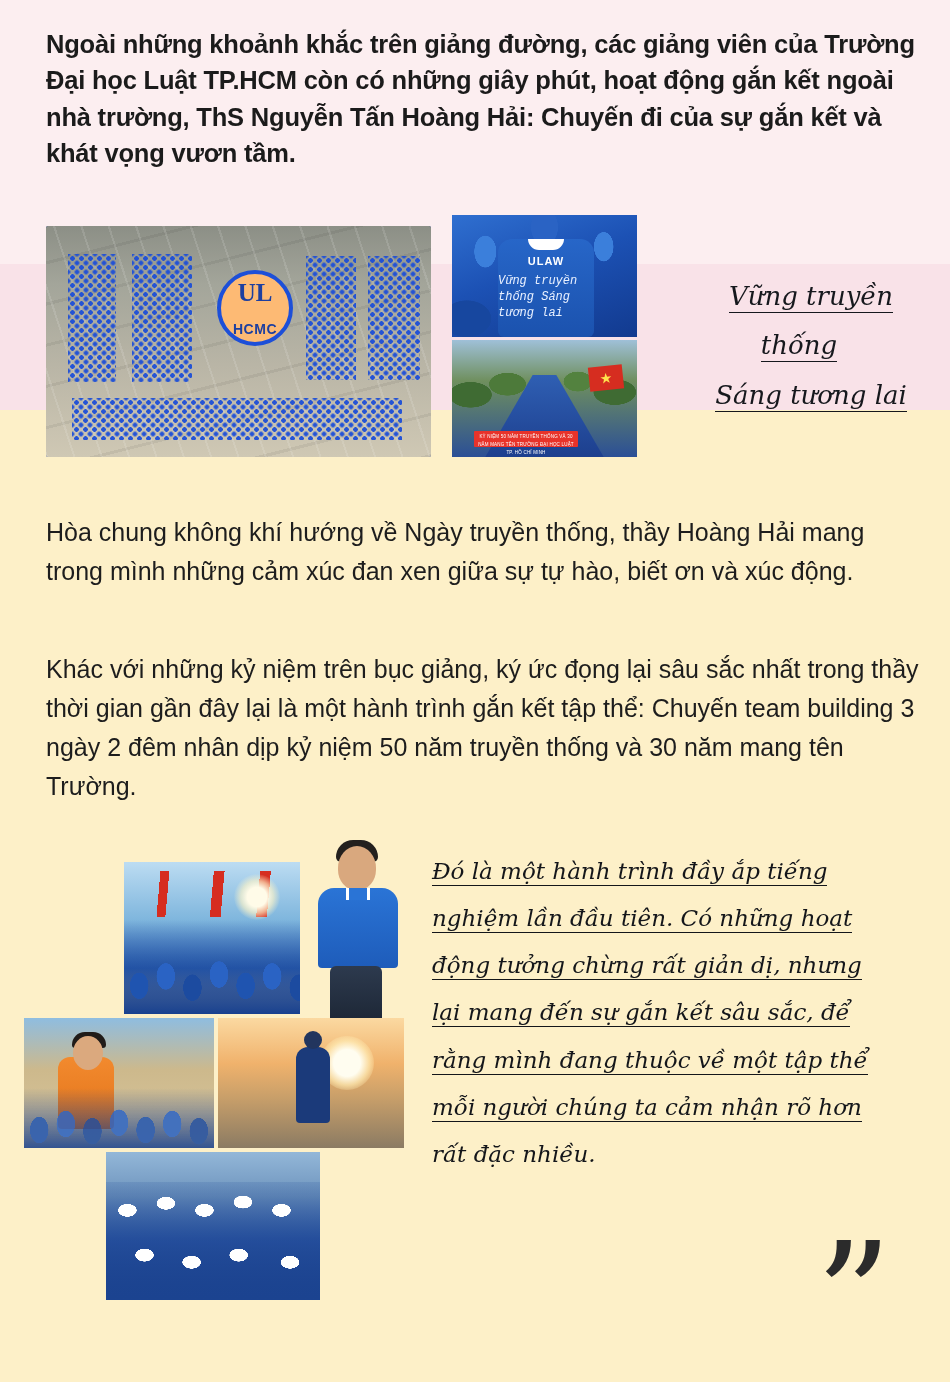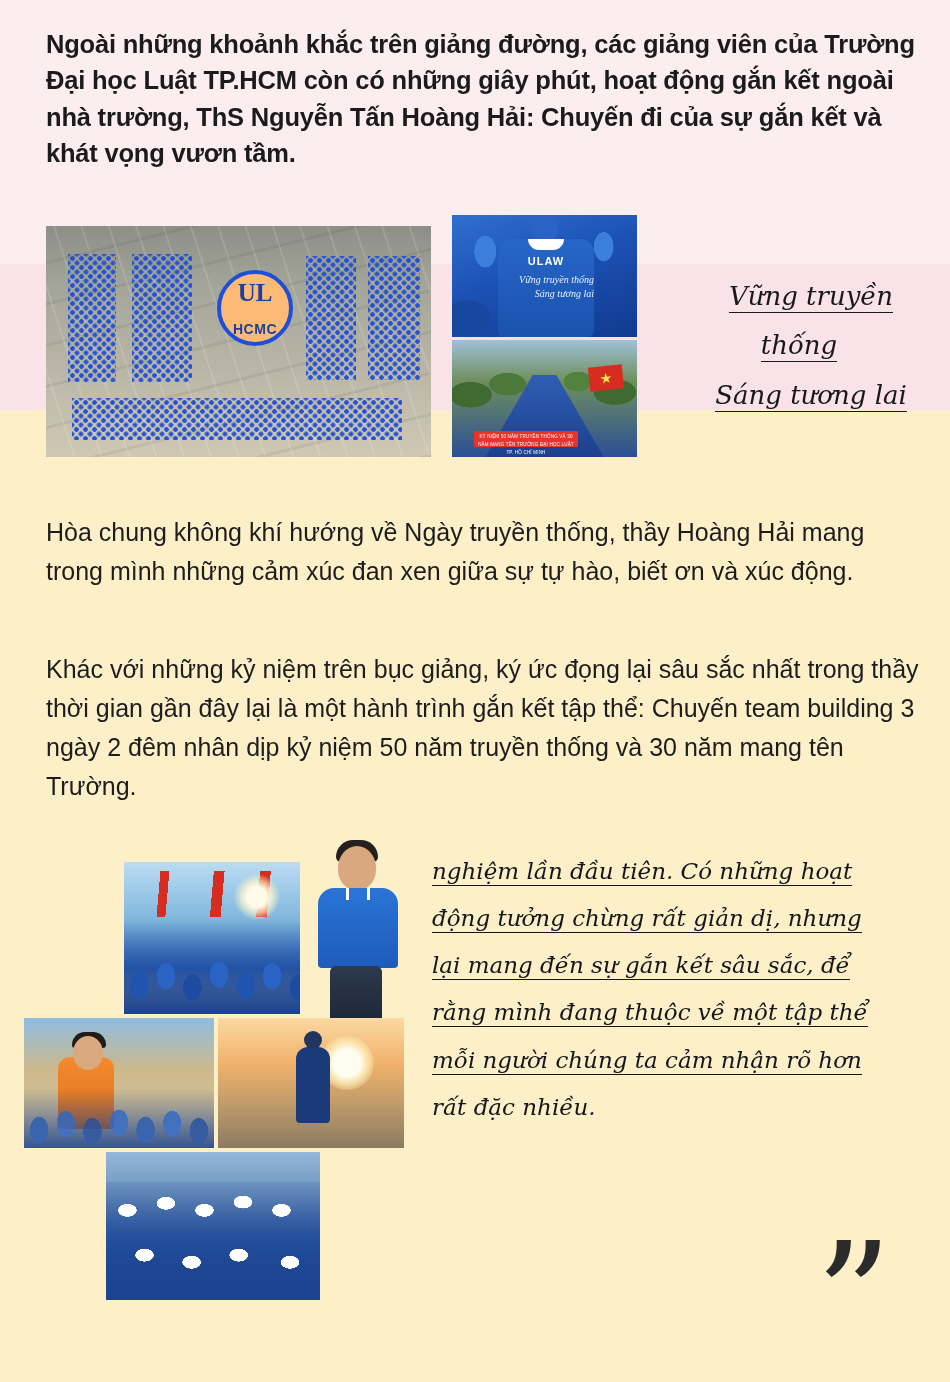--- a/index.html
+++ b/index.html
@@ -135,24 +135,24 @@
     background: #ffffff; border-radius: 0 0 12px 12px;
   }
   .shirt-ulaw {
     position: absolute; left: 0; right: 0; top: 16px;
     text-align: center;
     font-size: 11px; font-weight: bold; color: #ffffff;
     letter-spacing: 1px;
   }
   .shirt-slogan {
     position: absolute; left: 0; right: 0; top: 34px;
-    text-align: right;
-    font-family: Liberation Serif, serif;
+    text-align: left;
+    font-family: Liberation Mono, monospace;
     font-style: italic;
-    font-size: 10px; color: #e8f0ff; line-height: 1.35;
+    font-size: 12px; color: #e8f0ff; line-height: 1.35;
   }
 
   
   .march-bg { position: absolute; inset: 0; background: linear-gradient(180deg,#9fc0d8 0%, #6f8f5e 35%, #2b4f96 100%); }
   .march-road {
     position: absolute; left: 18%; top: 30%; width: 64%; height: 70%;
     background: linear-gradient(180deg,#2f5fb3 0%, #1d3f8e 100%);
     clip-path: polygon(40% 0%, 60% 0%, 100% 100%, 0% 100%);
   }
   .march-trees {
@@ -439,20 +439,21 @@
   <div class="ph-sunrise-sun"></div>
   <div class="ph-silhouette"></div>
 </div>
 
 <div class="photo" id="photo-team-caps">
   <div class="ph-caps-bg"></div>
   <div class="ph-caps-row"></div>
 </div>
 
 <div class="handwritten">
+  <div class="hw-line"><span class="u">Đó là một hành trình đầy ắp tiếng</span></div>
   <div class="hw-line"><span class="u">nghiệm lần đầu tiên. Có những hoạt</span></div>
   <div class="hw-line"><span class="u">động tưởng chừng rất giản dị, nhưng</span></div>
   <div class="hw-line"><span class="u">lại mang đến sự gắn kết sâu sắc, để</span></div>
   <div class="hw-line"><span class="u">rằng mình đang thuộc về một tập thể</span></div>
   <div class="hw-line"><span class="u">mỗi người chúng ta cảm nhận rõ hơn</span></div>
   <div class="hw-line"><span>rất đặc nhiều.</span></div>
 </div>
 
 <div class="quote-mark">”</div>
 

